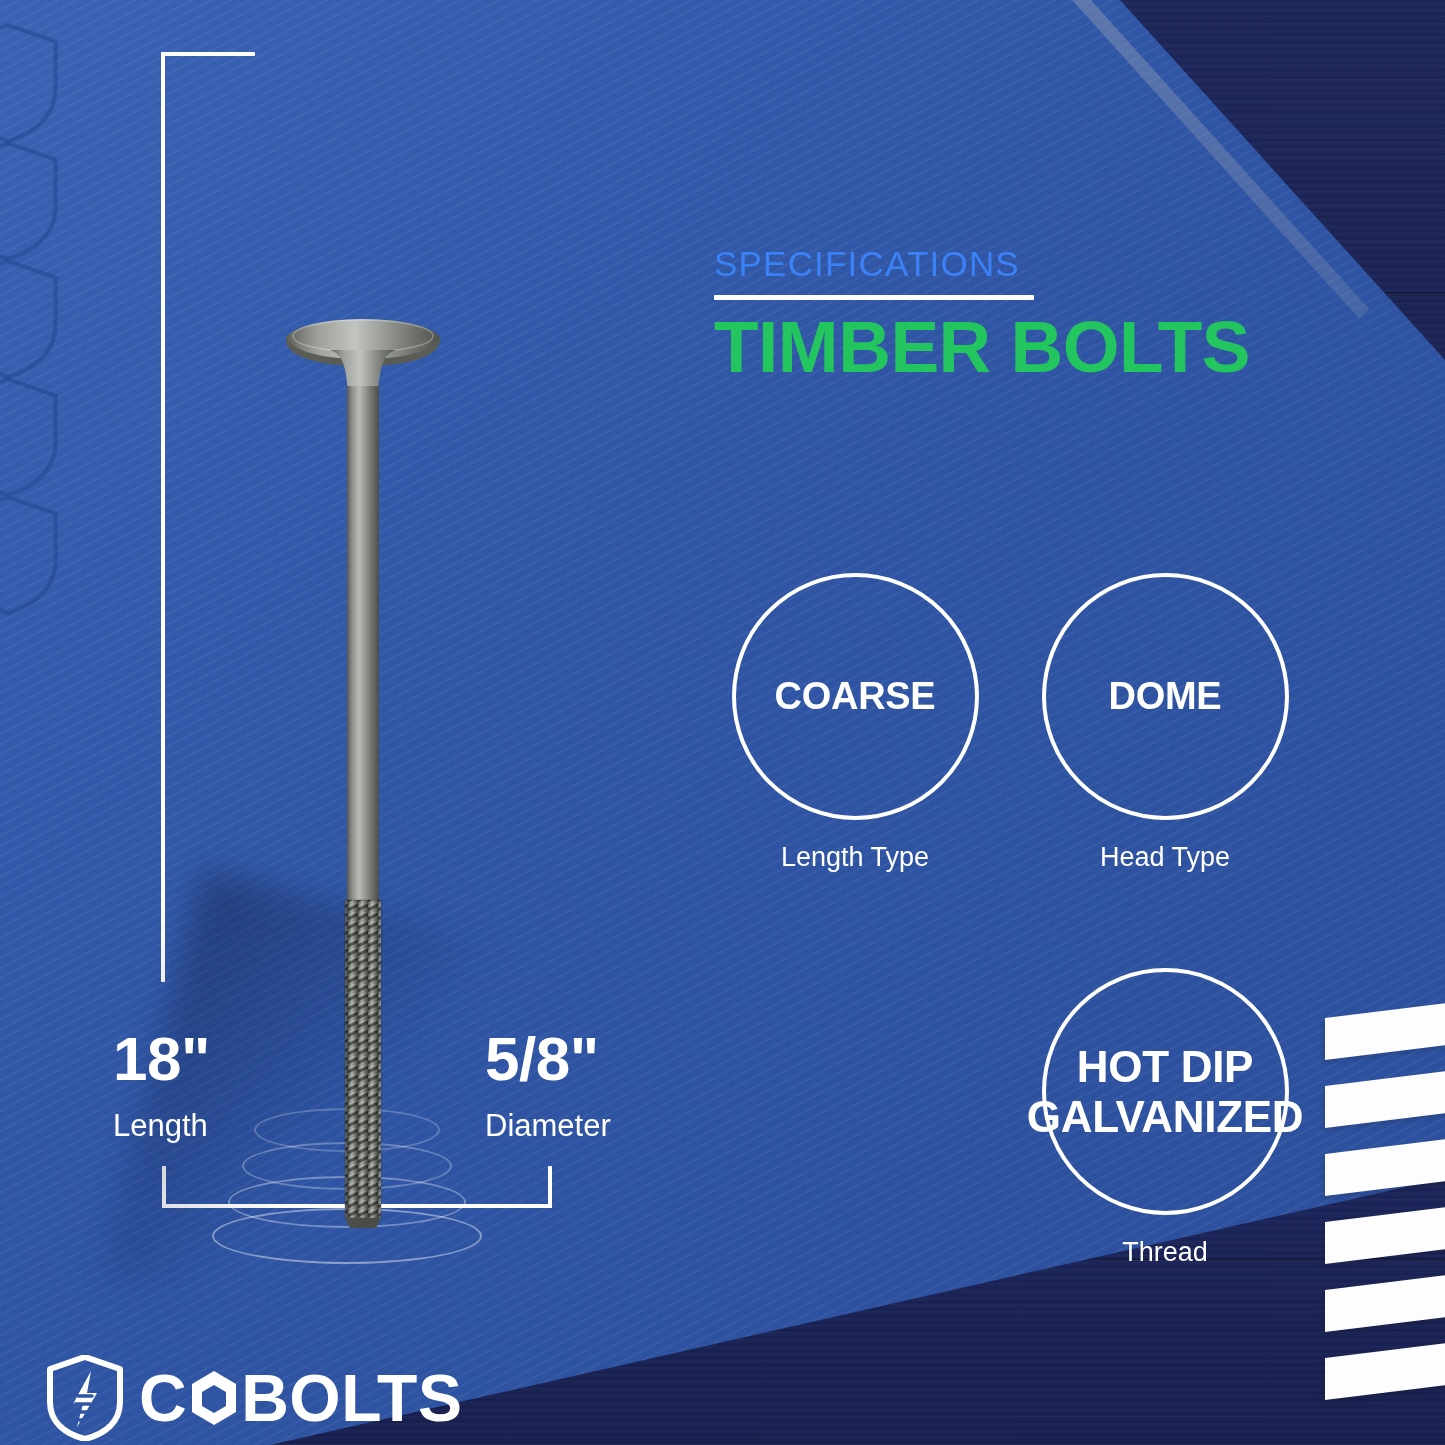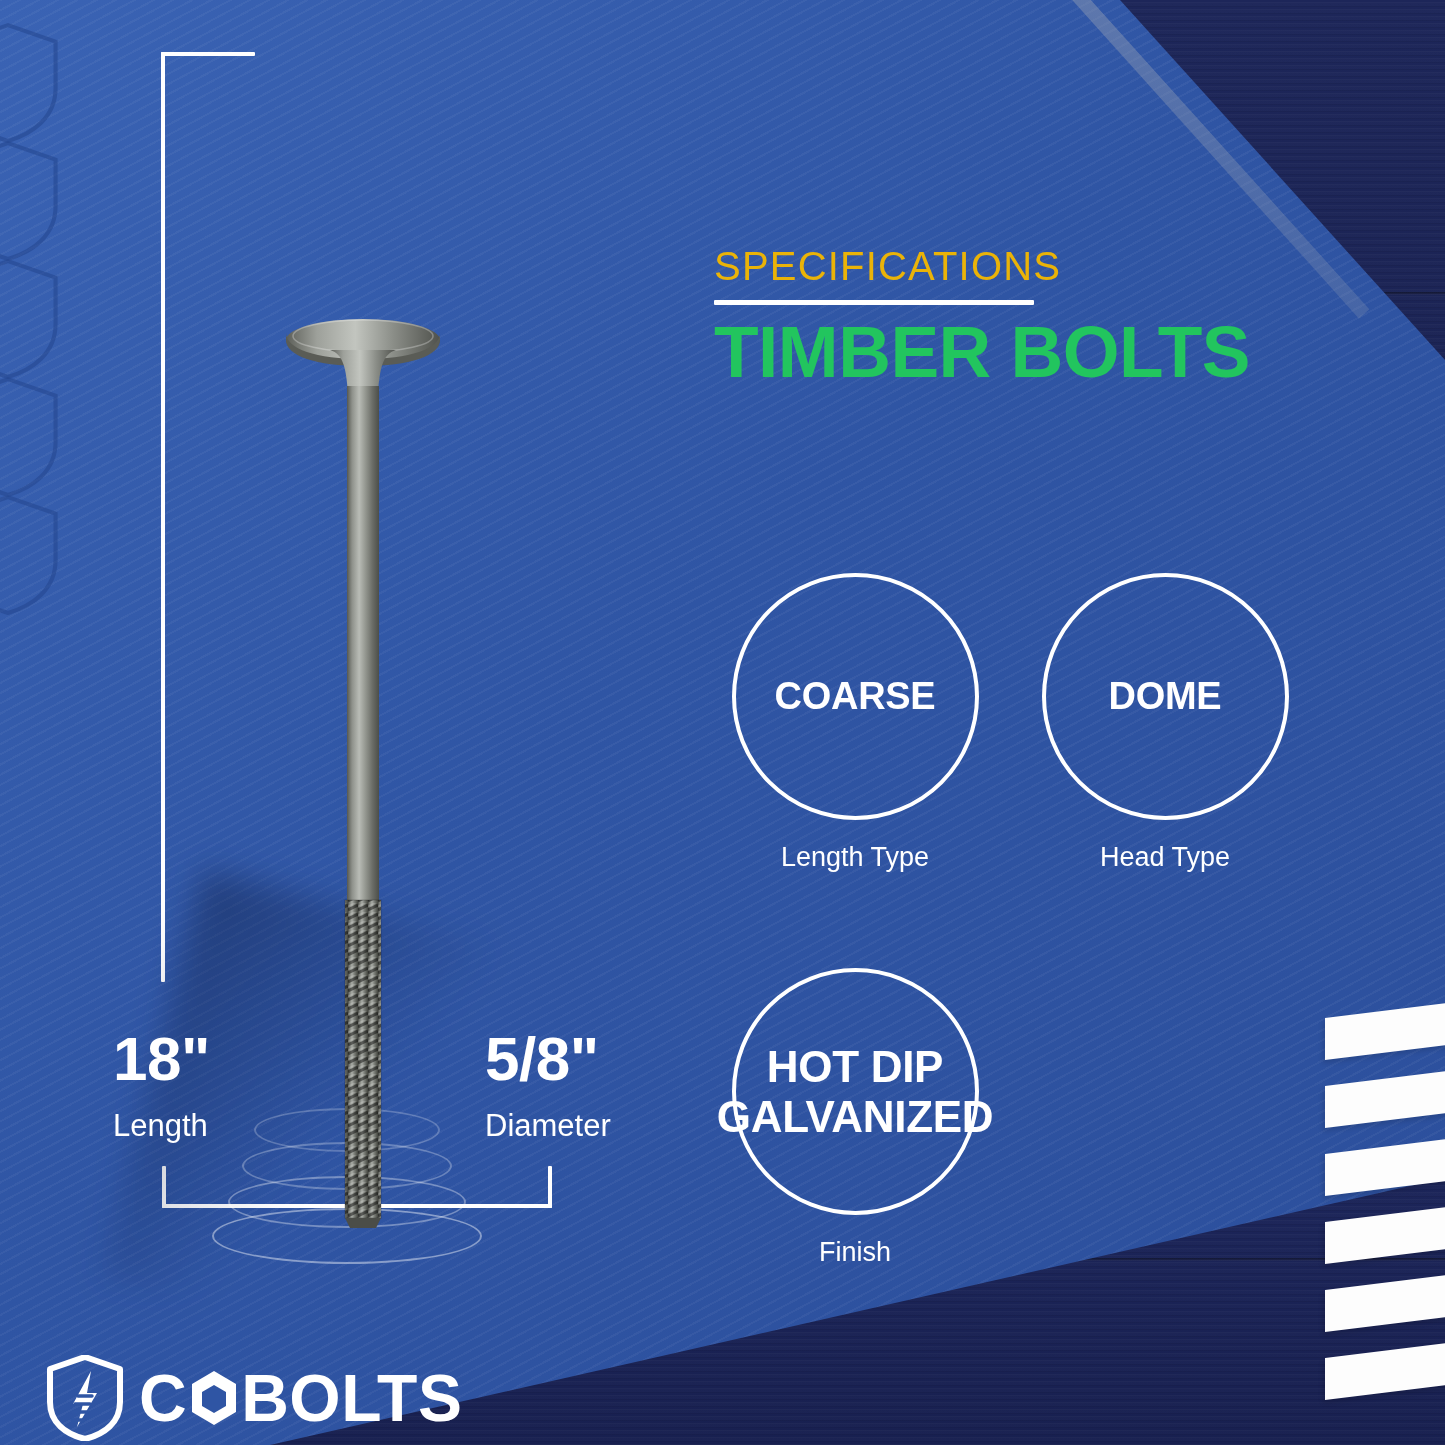--- a/index.html
+++ b/index.html
@@ -71,26 +71,26 @@
   }
   .helix { position:absolute; border:2.5px solid rgba(255,255,255,0.55); border-radius:50%; }
 
   
   .bars { position:absolute; right:0; top:1010px; width:120px; height:420px; }
   .bar { position:absolute; right:-10px; width:130px; height:42px; background:#fdfdfd;
          transform:skewY(-7deg); box-shadow:-2px 3px 5px rgba(0,0,0,.13); }
 
   
   .content { position:absolute; left:714px; top:246px; width:600px; }
-  .kicker { font-size:40px; letter-spacing:1.2px; color:#eab308; font-weight:400; line-height:1; }
+  .kicker { font-size:35px; letter-spacing:1.2px; color:#3b82f6; font-weight:400; line-height:1; }
   .rule { width:320px; height:5px; background:#fff; margin:14px 0 10px; border-radius:1px; }
   .headline { font-size:73px; font-weight:700; color:#22c55e; letter-spacing:-0.5px; line-height:1.02; }
 
   .specs { position:absolute; left:700px; top:573px; width:620px; }
-  .spec-row { display:flex; }
+  .spec-row { display:flex;justify-content:flex-end; }
   .spec-row + .spec-row { margin-top:95px; }
   .spec-cell { width:310px; display:flex; flex-direction:column; align-items:center; }
   .spec-circle {
     width:247px; height:247px; border:4px solid #fff; border-radius:50%;
     display:flex; align-items:center; justify-content:center; text-align:center;
   }
   .spec-value { color:#fff; font-weight:700; font-size:38px; line-height:1.12; letter-spacing:-0.3px; padding:0 10px; }
   .spec-value.small { font-size:44px; }
   .spec-label { margin-top:22px; color:#fff; font-size:27px; font-weight:400; }
 
@@ -240,21 +240,21 @@
           <div class="spec-value">DOME</div>
         </div>
         <div class="spec-label">Head Type</div>
       </div>
     </div>
     <div class="spec-row">
       <div class="spec-cell">
         <div class="spec-circle">
           <div class="spec-value small">HOT DIP GALVANIZED</div>
         </div>
-        <div class="spec-label">Finish</div>
+        <div class="spec-label">Thread</div>
       </div>
     </div>
   </div>
 
   <div class="bars">
     <div class="bar" style="top:0px;"></div>
     <div class="bar" style="top:68px;"></div>
     <div class="bar" style="top:136px;"></div>
     <div class="bar" style="top:204px;"></div>
     <div class="bar" style="top:272px;"></div>

